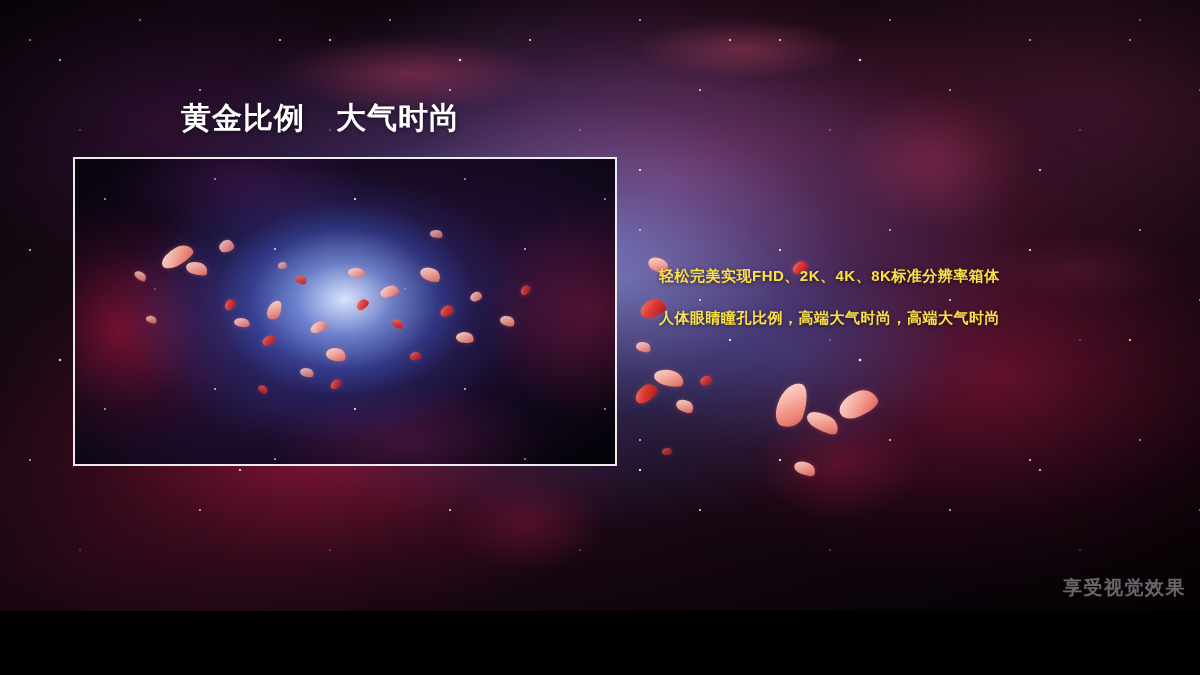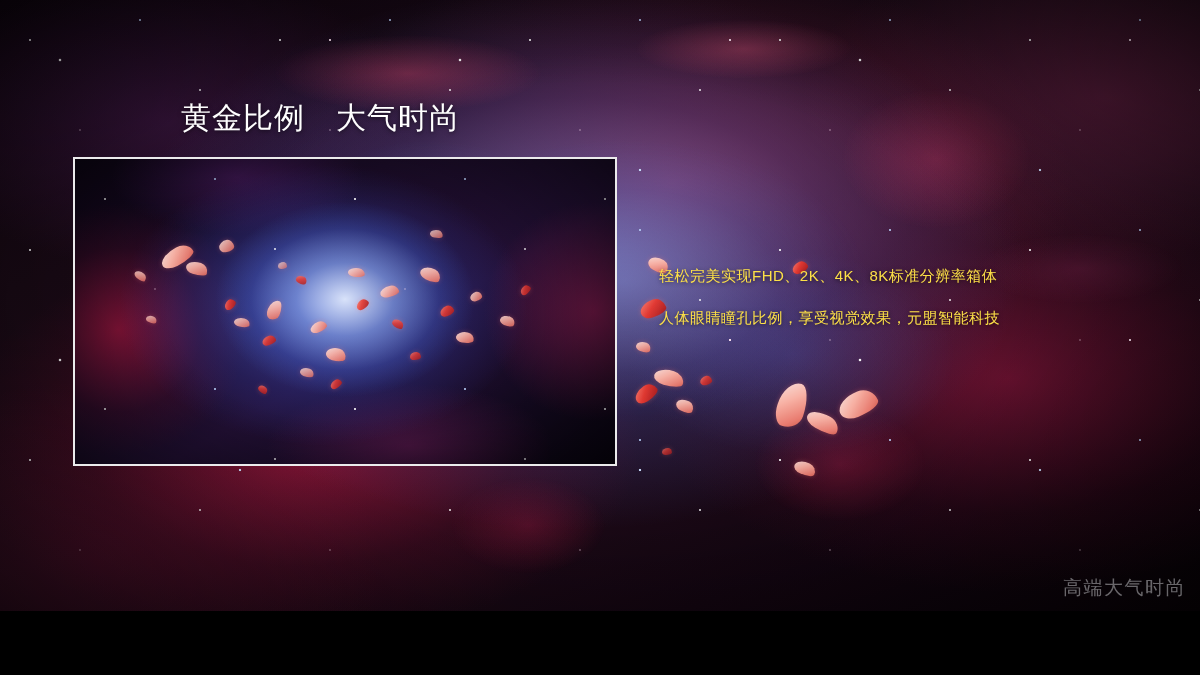--- a/index.html
+++ b/index.html
@@ -10,20 +10,21 @@
   body {
     font-family: "Liberation Sans", sans-serif;
   }
 
   #slide {
     position: relative;
     width: 1200px;
     height: 611px;
     overflow: hidden;
     background: #0a0308;
+    font-weight: bold;
   }
 
   
   .bg-layer {
     position: absolute;
     inset: 0;
     pointer-events: none;
   }
 
   .bg-base {
@@ -240,18 +241,18 @@
       <div class="petal pale" style="left: 806px; top: 414px; width: 34px; height: 17px; opacity: 0.95; transform: rotate(30deg);"></div>
       <div class="petal pale" style="left: 838px; top: 392px; width: 40px; height: 24px; opacity: 0.96; transform: rotate(-22deg);"></div>
       <div class="petal pale" style="left: 794px; top: 462px; width: 22px; height: 13px; opacity: 0.9; transform: rotate(24deg);"></div>
       <div class="petal deep" style="left: 662px; top: 448px; width: 10px; height: 7px; opacity: 0.7; transform: rotate(0deg);"></div>
     </div>
 
   <div id="headline">黄金比例　大气时尚</div>
 
   <div id="body-copy">
     <div class="line">轻松完美实现FHD、2K、4K、8K标准分辨率箱体</div>
-    <div class="line">人体眼睛瞳孔比例，享受视觉效果，元盟智能科技</div>
+    <div class="line">人体眼睛瞳孔比例，高端大气时尚，高端大气时尚</div>
   </div>
 
-  <div id="watermark">高端大气时尚</div>
+  <div id="watermark">享受视觉效果</div>
 
 </div>
 
 </body></html>

